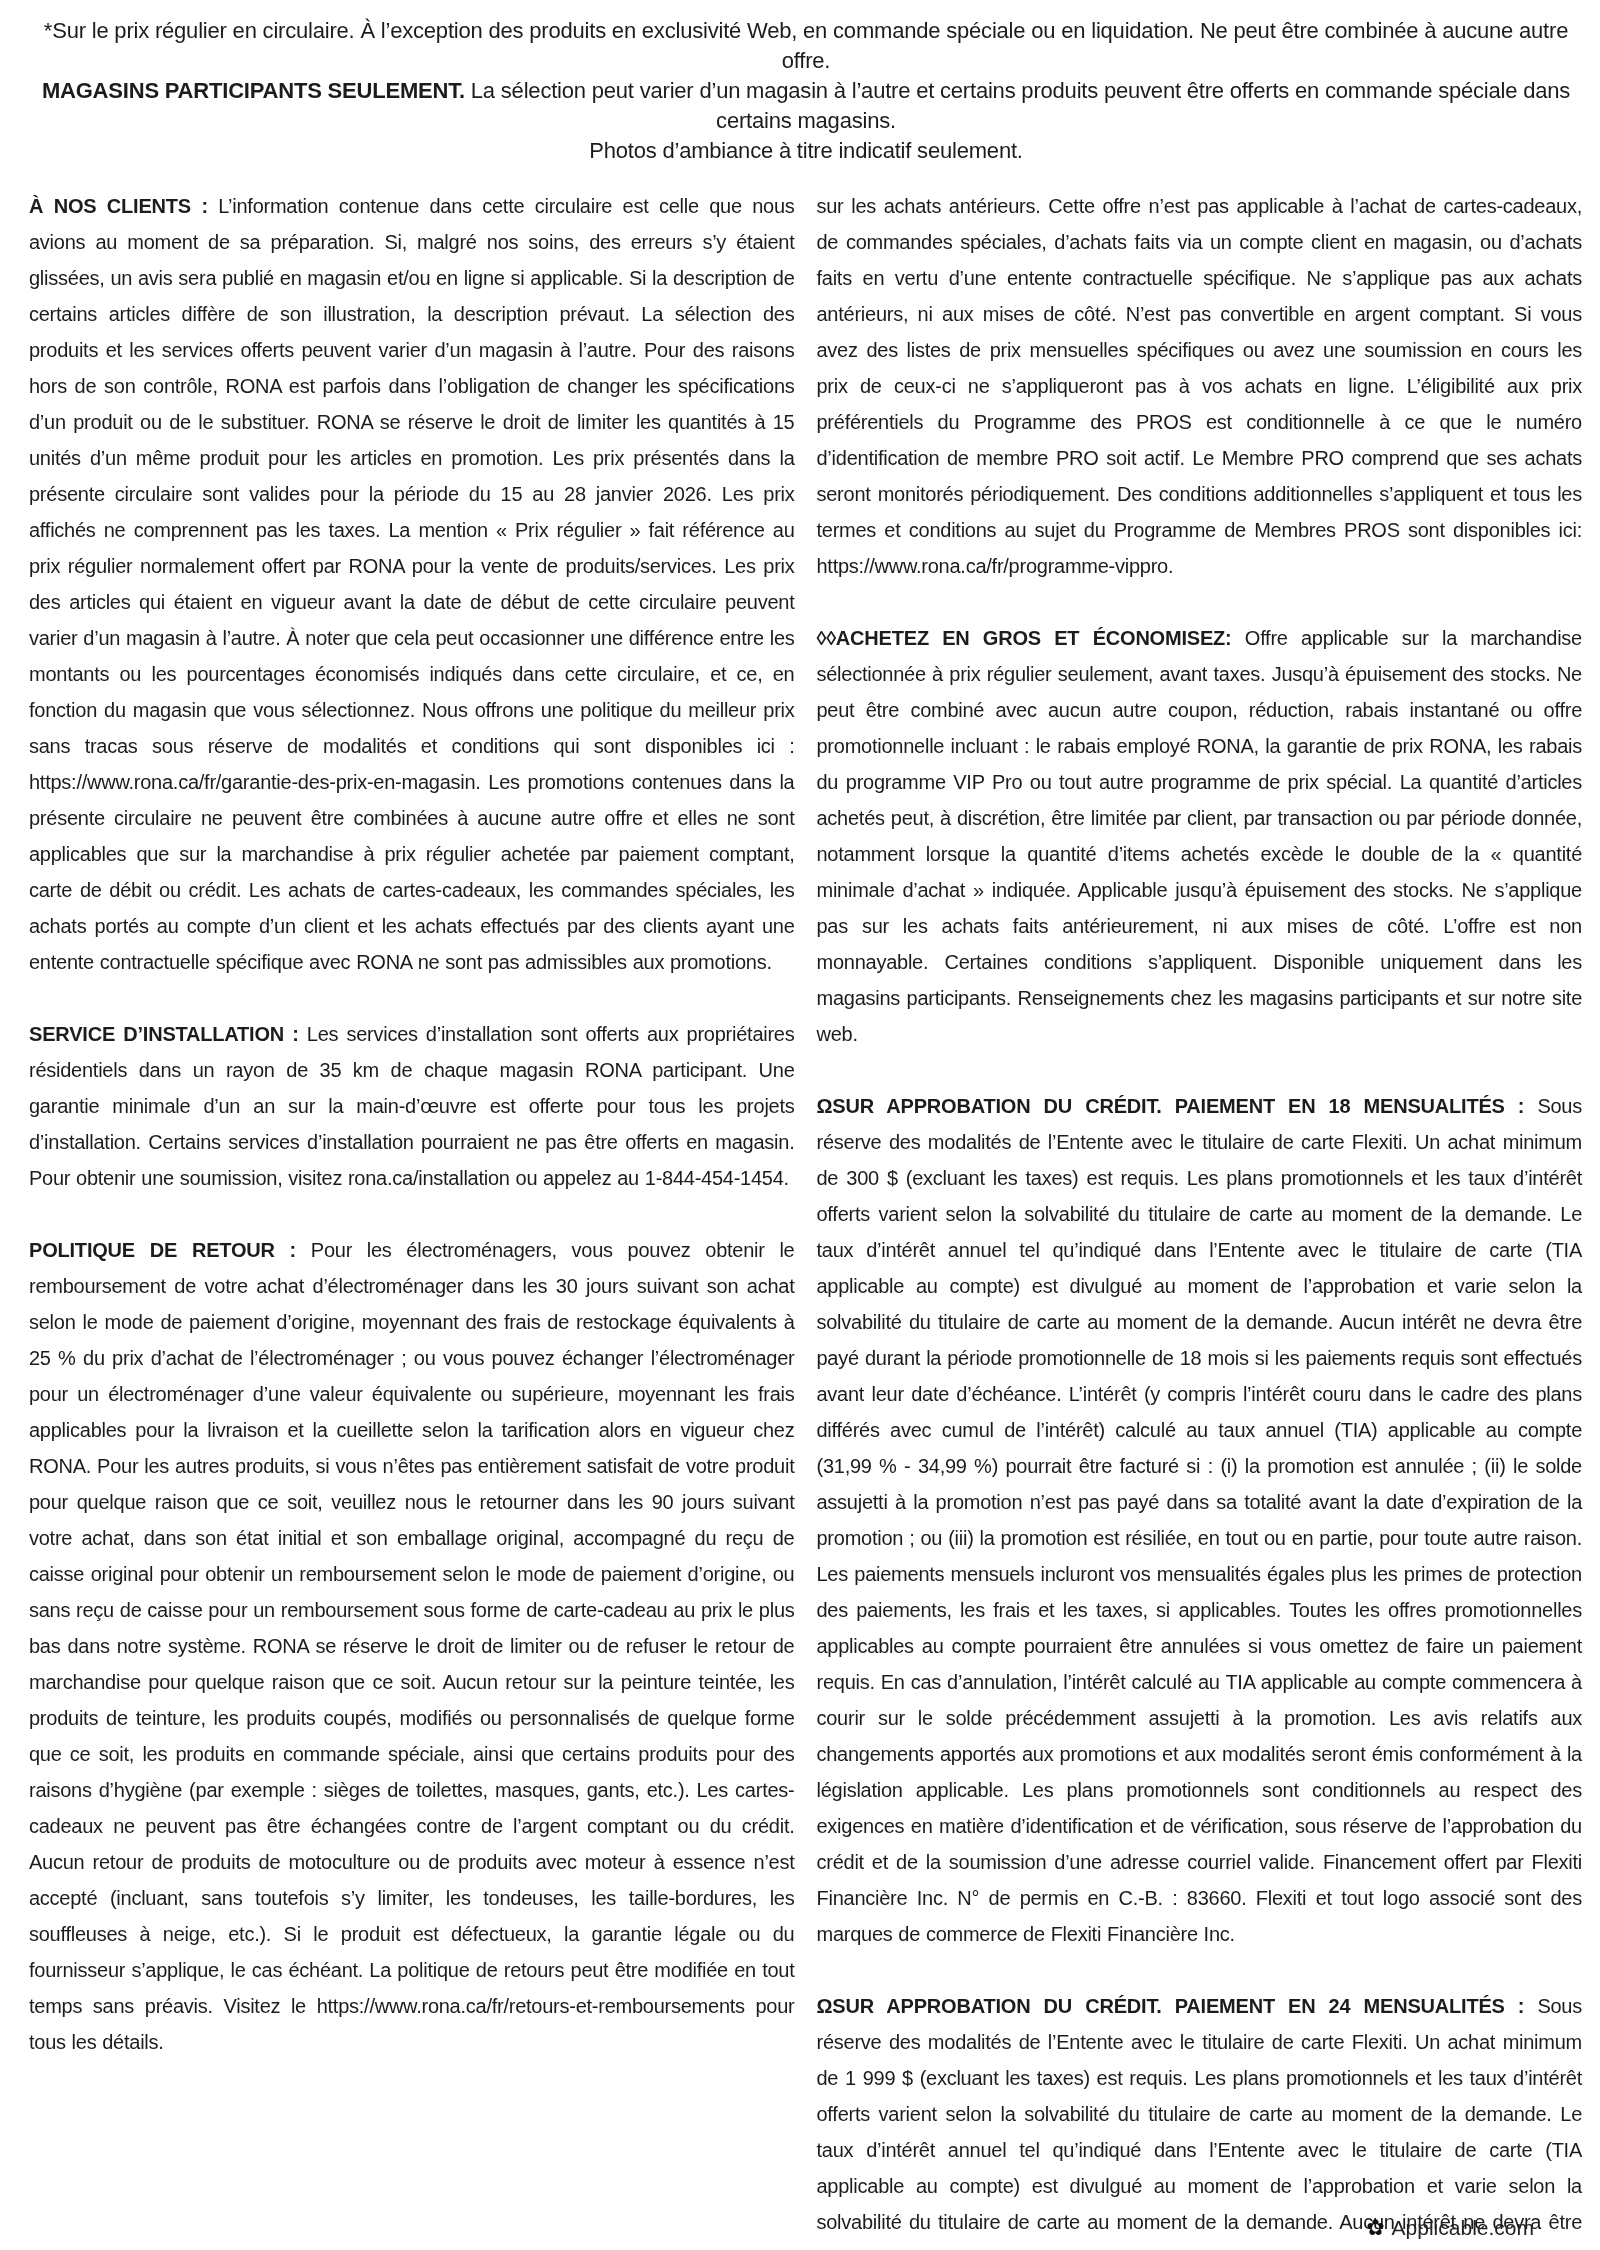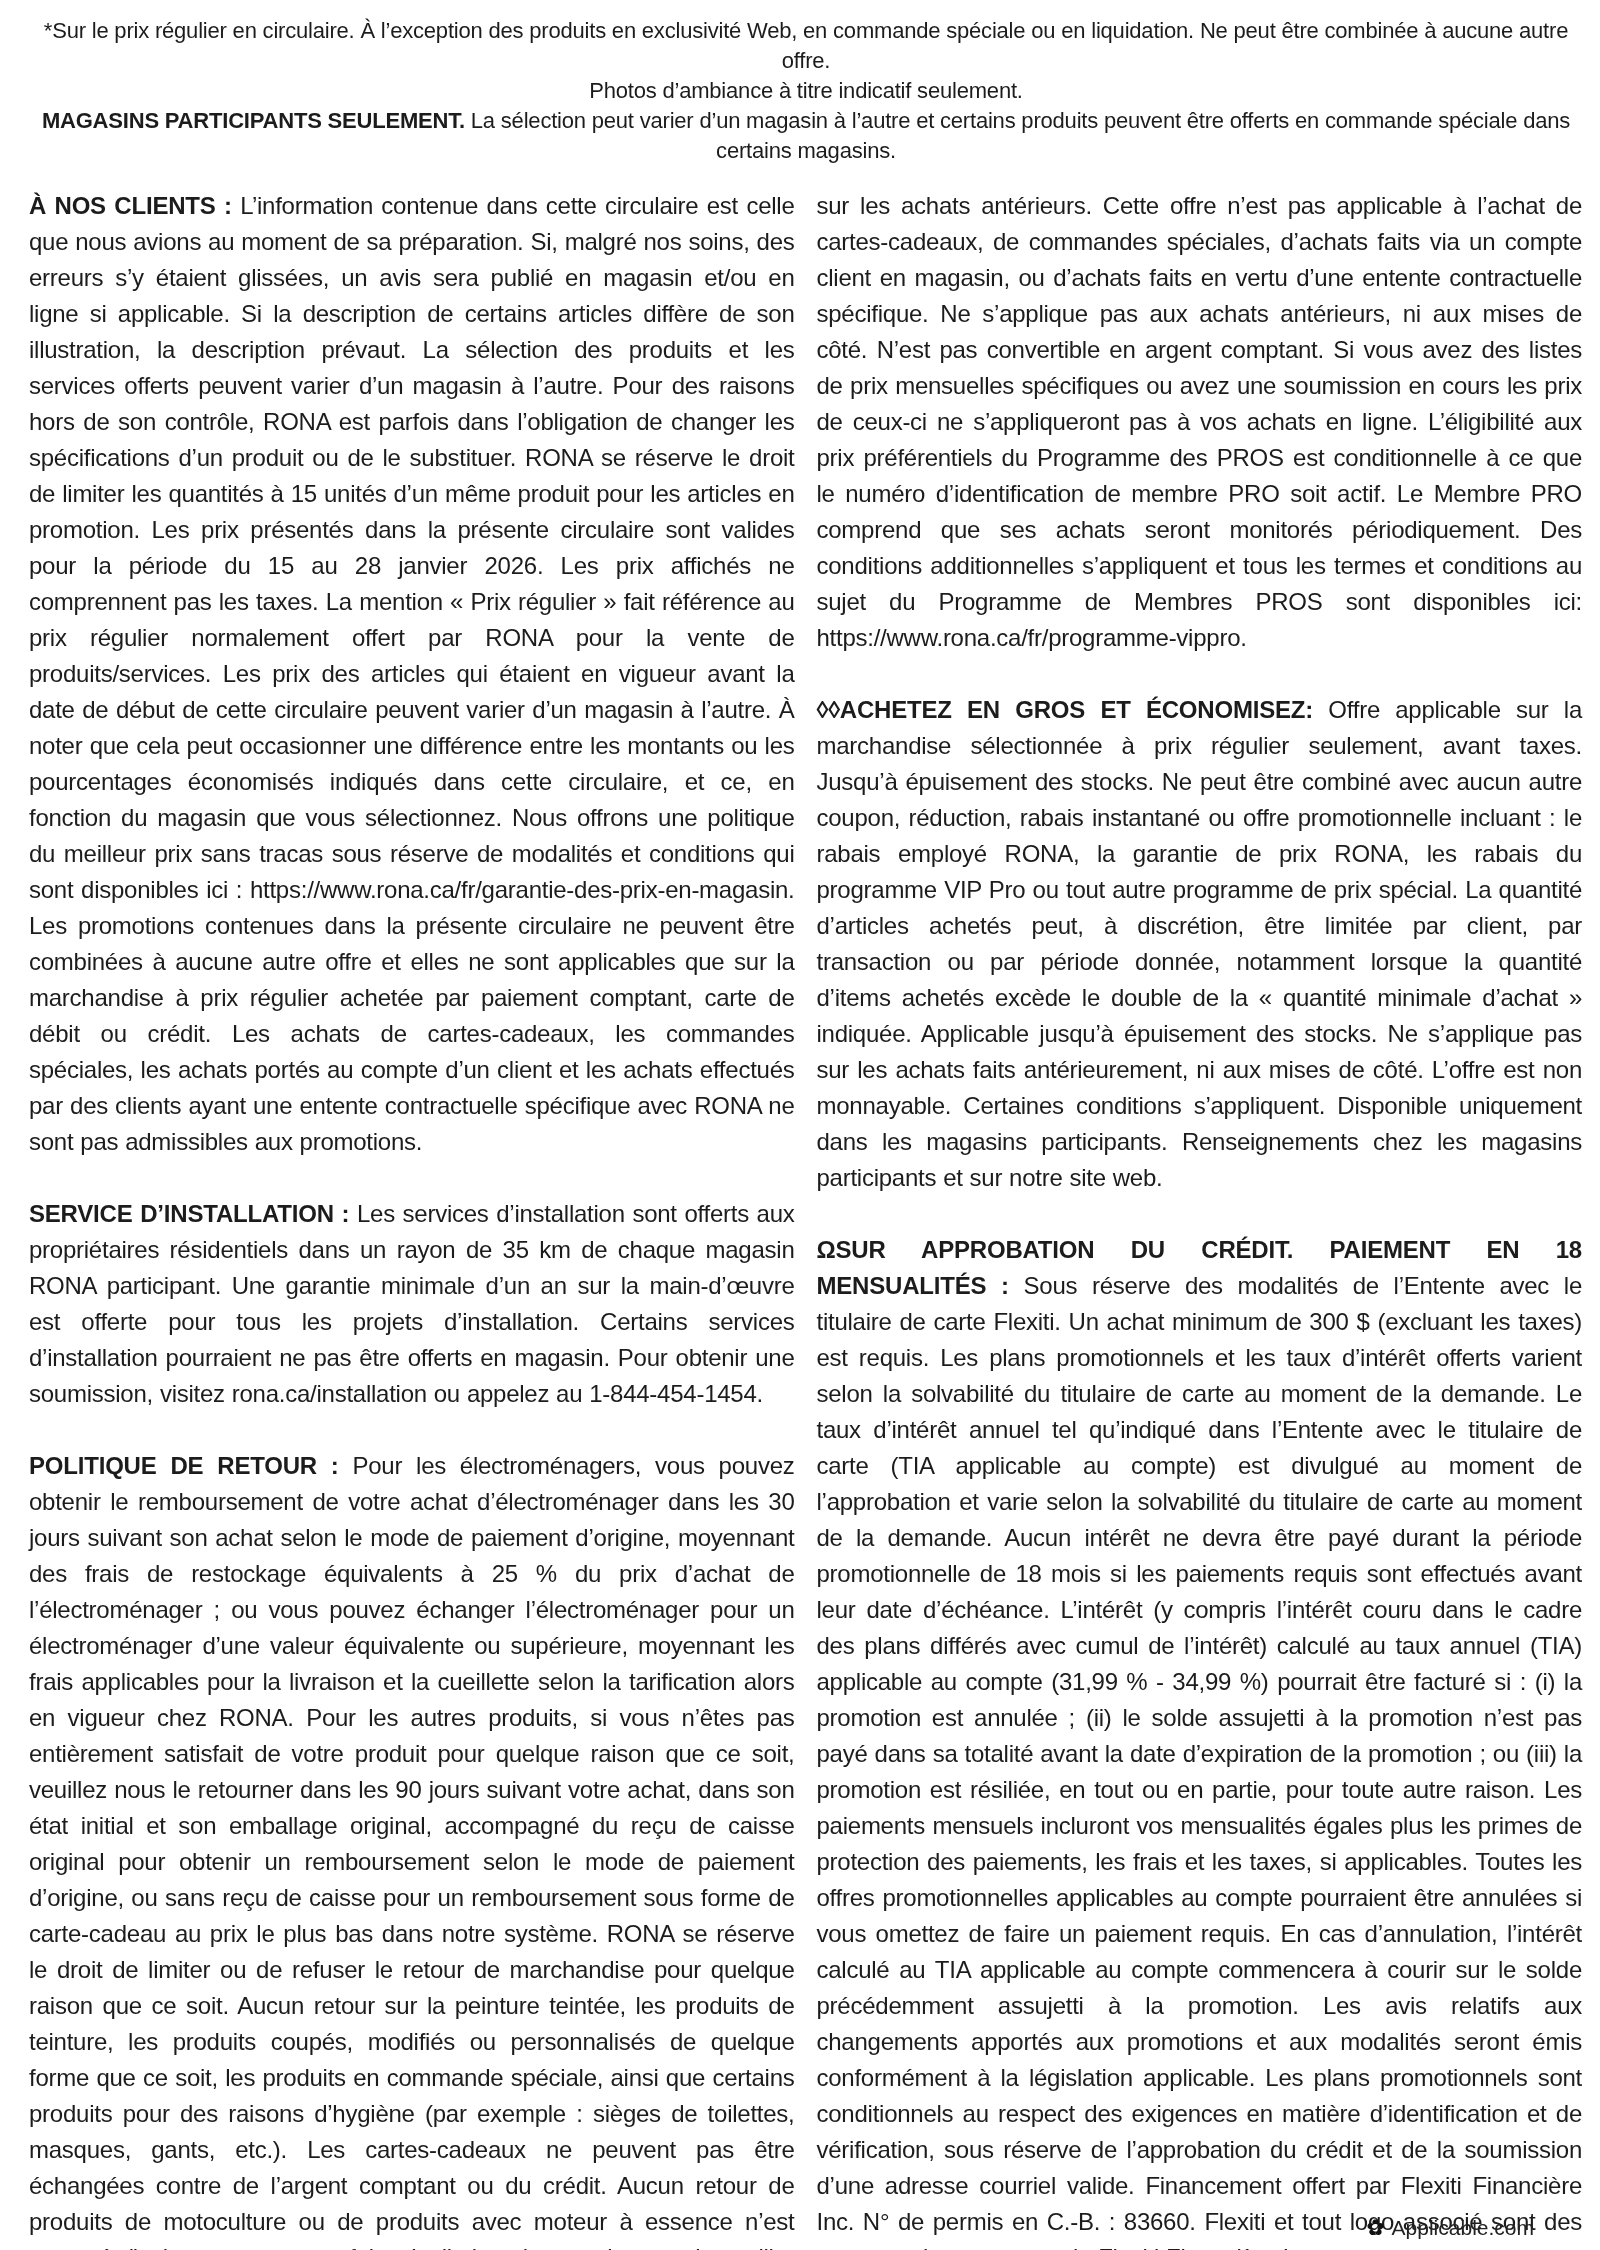--- a/index.html
+++ b/index.html
@@ -31,21 +31,21 @@
     gap: 22px;
     padding: 22px 18px 0 29px;
     box-sizing: border-box;
   }
   .col {
     flex: 1 1 0;
     min-width: 0;
   }
   .para {
     margin: 0 0 36px 0;
-    font-size: 24px;
+    font-size: 20px;
     line-height: 36px;
     letter-spacing: -0.25px;
     text-align: justify;
     word-spacing: 0.5px;
   }
   .para:last-child { margin-bottom: 0; }
   .ph {
     font-weight: 700;
     letter-spacing: -0.2px;
   }
@@ -65,22 +65,22 @@
     color: #111111;
   }
 </style>
 </head>
 <body>
 
 <div class="page">
 
   <header class="page-header">
     <p>*Sur le prix régulier en circulaire. À l’exception des produits en exclusivité Web, en commande spéciale ou en liquidation. Ne peut être combinée à aucune autre offre.</p>
+    <p><b>MAGASINS PARTICIPANTS SEULEMENT.</b><span> La sélection peut varier d’un magasin à l’autre et certains produits peuvent être offerts en commande spéciale dans certains magasins.</span></p>
     <p>Photos d’ambiance à titre indicatif seulement.</p>
-    <p><b>MAGASINS PARTICIPANTS SEULEMENT.</b><span> La sélection peut varier d’un magasin à l’autre et certains produits peuvent être offerts en commande spéciale dans certains magasins.</span></p>
   </header>
 
   <main class="cols">
 
     <section class="col">
       <p class="para"><b class="ph">À NOS CLIENTS : </b><span>L’information contenue dans cette circulaire est celle que nous avions au moment de sa préparation. Si, malgré nos soins, des erreurs s’y étaient glissées, un avis sera publié en magasin et/ou en ligne si applicable. Si la description de certains articles diffère de son illustration, la description prévaut. La sélection des produits et les services offerts peuvent varier d’un magasin à l’autre. Pour des raisons hors de son contrôle, RONA est parfois dans l’obligation de changer les spécifications d’un produit ou de le substituer. RONA se réserve le droit de limiter les quantités à 15 unités d’un même produit pour les articles en promotion. Les prix présentés dans la présente circulaire sont valides pour la période du 15 au 28 janvier 2026. Les prix affichés ne comprennent pas les taxes. La mention « Prix régulier » fait référence au prix régulier normalement offert par RONA pour la vente de produits/services. Les prix des articles qui étaient en vigueur avant la date de début de cette circulaire peuvent varier d’un magasin à l’autre. À noter que cela peut occasionner une différence entre les montants ou les pourcentages économisés indiqués dans cette circulaire, et ce, en fonction du magasin que vous sélectionnez. Nous offrons une politique du meilleur prix sans tracas sous réserve de modalités et conditions qui sont disponibles ici : https://www.rona.ca/fr/garantie-des-prix-en-magasin. Les promotions contenues dans la présente circulaire ne peuvent être combinées à aucune autre offre et elles ne sont applicables que sur la marchandise à prix régulier achetée par paiement comptant, carte de débit ou crédit. Les achats de cartes-cadeaux, les commandes spéciales, les achats portés au compte d’un client et les achats effectués par des clients ayant une entente contractuelle spécifique avec RONA ne sont pas admissibles aux promotions.</span></p>
       <p class="para"><b class="ph">SERVICE D’INSTALLATION : </b><span>Les services d’installation sont offerts aux propriétaires résidentiels dans un rayon de 35 km de chaque magasin RONA participant. Une garantie minimale d’un an sur la main-d’œuvre est offerte pour tous les projets d’installation. Certains services d’installation pourraient ne pas être offerts en magasin. Pour obtenir une soumission, visitez rona.ca/installation ou appelez au 1-844-454-1454.</span></p>
       <p class="para"><b class="ph">POLITIQUE DE RETOUR : </b><span>Pour les électroménagers, vous pouvez obtenir le remboursement de votre achat d’électroménager dans les 30 jours suivant son achat selon le mode de paiement d’origine, moyennant des frais de restockage équivalents à 25 % du prix d’achat de l’électroménager ; ou vous pouvez échanger l’électroménager pour un électroménager d’une valeur équivalente ou supérieure, moyennant les frais applicables pour la livraison et la cueillette selon la tarification alors en vigueur chez RONA. Pour les autres produits, si vous n’êtes pas entièrement satisfait de votre produit pour quelque raison que ce soit, veuillez nous le retourner dans les 90 jours suivant votre achat, dans son état initial et son emballage original, accompagné du reçu de caisse original pour obtenir un remboursement selon le mode de paiement d’origine, ou sans reçu de caisse pour un remboursement sous forme de carte-cadeau au prix le plus bas dans notre système. RONA se réserve le droit de limiter ou de refuser le retour de marchandise pour quelque raison que ce soit. Aucun retour sur la peinture teintée, les produits de teinture, les produits coupés, modifiés ou personnalisés de quelque forme que ce soit, les produits en commande spéciale, ainsi que certains produits pour des raisons d’hygiène (par exemple : sièges de toilettes, masques, gants, etc.). Les cartes-cadeaux ne peuvent pas être échangées contre de l’argent comptant ou du crédit. Aucun retour de produits de motoculture ou de produits avec moteur à essence n’est accepté (incluant, sans toutefois s’y limiter, les tondeuses, les taille-bordures, les souffleuses à neige, etc.). Si le produit est défectueux, la garantie légale ou du fournisseur s’applique, le cas échéant. La politique de retours peut être modifiée en tout temps sans préavis. Visitez le https://www.rona.ca/fr/retours-et-remboursements pour tous les détails.</span></p>
 
     </section>

